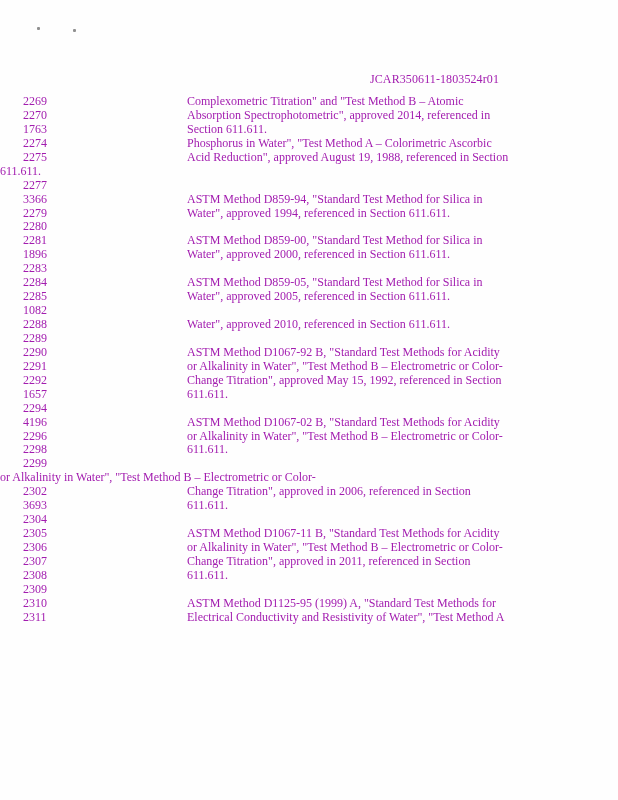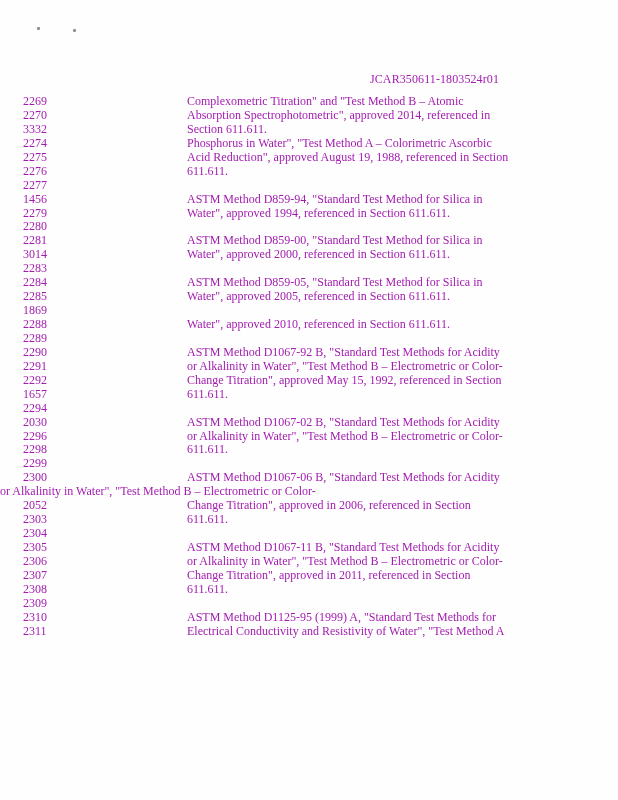--- a/index.html
+++ b/index.html
@@ -70,88 +70,87 @@
       <span class="line-num">2269</span>
       <span class="line-text">Complexometric Titration" and "Test Method B – Atomic</span>
     </div>
 
     <div class="line-row">
       <span class="line-num">2270</span>
       <span class="line-text">Absorption Spectrophotometric", approved 2014, referenced in</span>
     </div>
 
     <div class="line-row">
-      <span class="line-num">3332</span>
+      <span class="line-num">1763</span>
       <span class="line-text">Section 611.611.</span>
     </div>
 
 
 
     <div class="line-row">
       <span class="line-num">2274</span>
       <span class="line-text">Phosphorus in Water", "Test Method A – Colorimetric Ascorbic</span>
     </div>
 
     <div class="line-row">
       <span class="line-num">2275</span>
       <span class="line-text">Acid Reduction", approved August 19, 1988, referenced in Section</span>
     </div>
 
     <div class="line-row">
-      <span class="line-num">2276</span>
       <span class="line-text">611.611.</span>
     </div>
 
     <div class="line-row">
       <span class="line-num">2277</span>
       <span class="line-text"></span>
     </div>
 
     <div class="line-row">
-      <span class="line-num">1456</span>
+      <span class="line-num">3366</span>
       <span class="line-text">ASTM Method D859-94, "Standard Test Method for Silica in</span>
     </div>
 
     <div class="line-row">
       <span class="line-num">2279</span>
       <span class="line-text">Water", approved 1994, referenced in Section 611.611.</span>
     </div>
 
     <div class="line-row">
       <span class="line-num">2280</span>
       <span class="line-text"></span>
     </div>
 
     <div class="line-row">
       <span class="line-num">2281</span>
       <span class="line-text">ASTM Method D859-00, "Standard Test Method for Silica in</span>
     </div>
 
     <div class="line-row">
-      <span class="line-num">3014</span>
+      <span class="line-num">1896</span>
       <span class="line-text">Water", approved 2000, referenced in Section 611.611.</span>
     </div>
 
     <div class="line-row">
       <span class="line-num">2283</span>
       <span class="line-text"></span>
     </div>
 
     <div class="line-row">
       <span class="line-num">2284</span>
       <span class="line-text">ASTM Method D859-05, "Standard Test Method for Silica in</span>
     </div>
 
     <div class="line-row">
       <span class="line-num">2285</span>
       <span class="line-text">Water", approved 2005, referenced in Section 611.611.</span>
     </div>
 
     <div class="line-row">
-      <span class="line-num">1869</span>
+      <span class="line-num">1082</span>
       <span class="line-text"></span>
     </div>
 
 
     <div class="line-row">
       <span class="line-num">2288</span>
       <span class="line-text">Water", approved 2010, referenced in Section 611.611.</span>
     </div>
 
     <div class="line-row">
@@ -178,56 +177,52 @@
       <span class="line-num">1657</span>
       <span class="line-text">611.611.</span>
     </div>
 
     <div class="line-row">
       <span class="line-num">2294</span>
       <span class="line-text"></span>
     </div>
 
     <div class="line-row">
-      <span class="line-num">2030</span>
+      <span class="line-num">4196</span>
       <span class="line-text">ASTM Method D1067-02 B, "Standard Test Methods for Acidity</span>
     </div>
 
     <div class="line-row">
       <span class="line-num">2296</span>
       <span class="line-text">or Alkalinity in Water", "Test Method B – Electrometric or Color-</span>
     </div>
 
 
     <div class="line-row">
       <span class="line-num">2298</span>
       <span class="line-text">611.611.</span>
     </div>
 
     <div class="line-row">
       <span class="line-num">2299</span>
       <span class="line-text"></span>
     </div>
 
-    <div class="line-row">
-      <span class="line-num">2300</span>
-      <span class="line-text">ASTM Method D1067-06 B, "Standard Test Methods for Acidity</span>
-    </div>
-
-    <div class="line-row">
-      <span class="line-text">or Alkalinity in Water", "Test Method B – Electrometric or Color-</span>
-    </div>
-
-    <div class="line-row">
-      <span class="line-num">2052</span>
+
+    <div class="line-row">
+      <span class="line-text">or Alkalinity in Water", "Test Method B – Electrometric or Color-</span>
+    </div>
+
+    <div class="line-row">
+      <span class="line-num">2302</span>
       <span class="line-text">Change Titration", approved in 2006, referenced in Section</span>
     </div>
 
     <div class="line-row">
-      <span class="line-num">2303</span>
+      <span class="line-num">3693</span>
       <span class="line-text">611.611.</span>
     </div>
 
     <div class="line-row">
       <span class="line-num">2304</span>
       <span class="line-text"></span>
     </div>
 
     <div class="line-row">
       <span class="line-num">2305</span>

